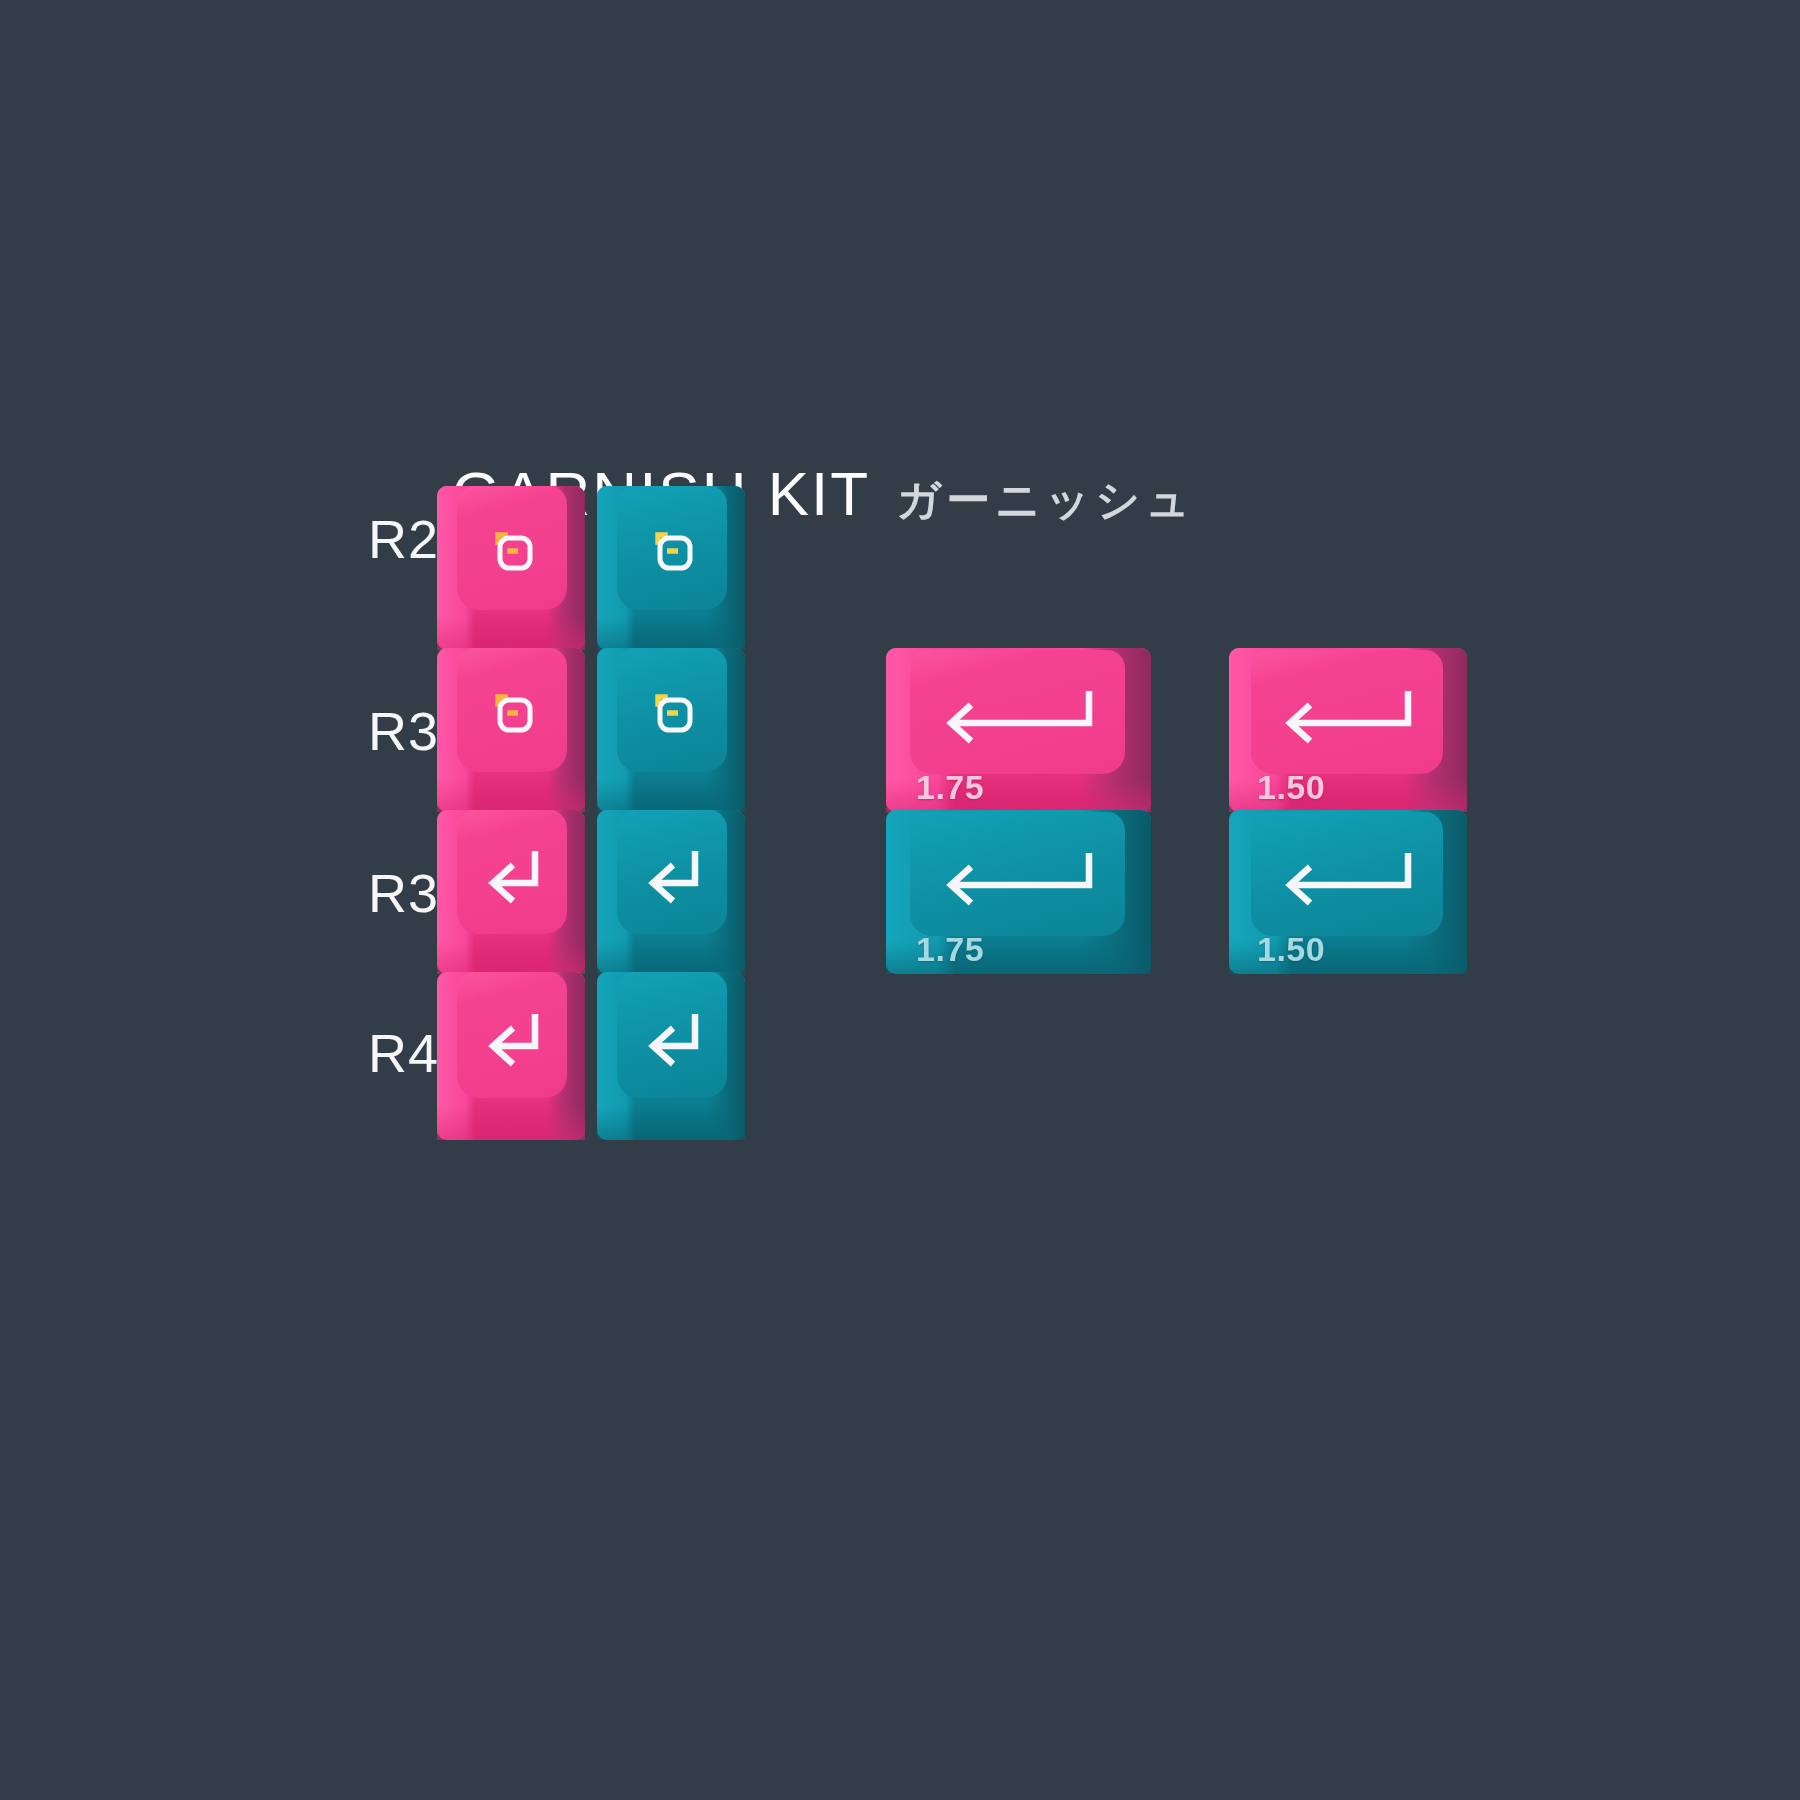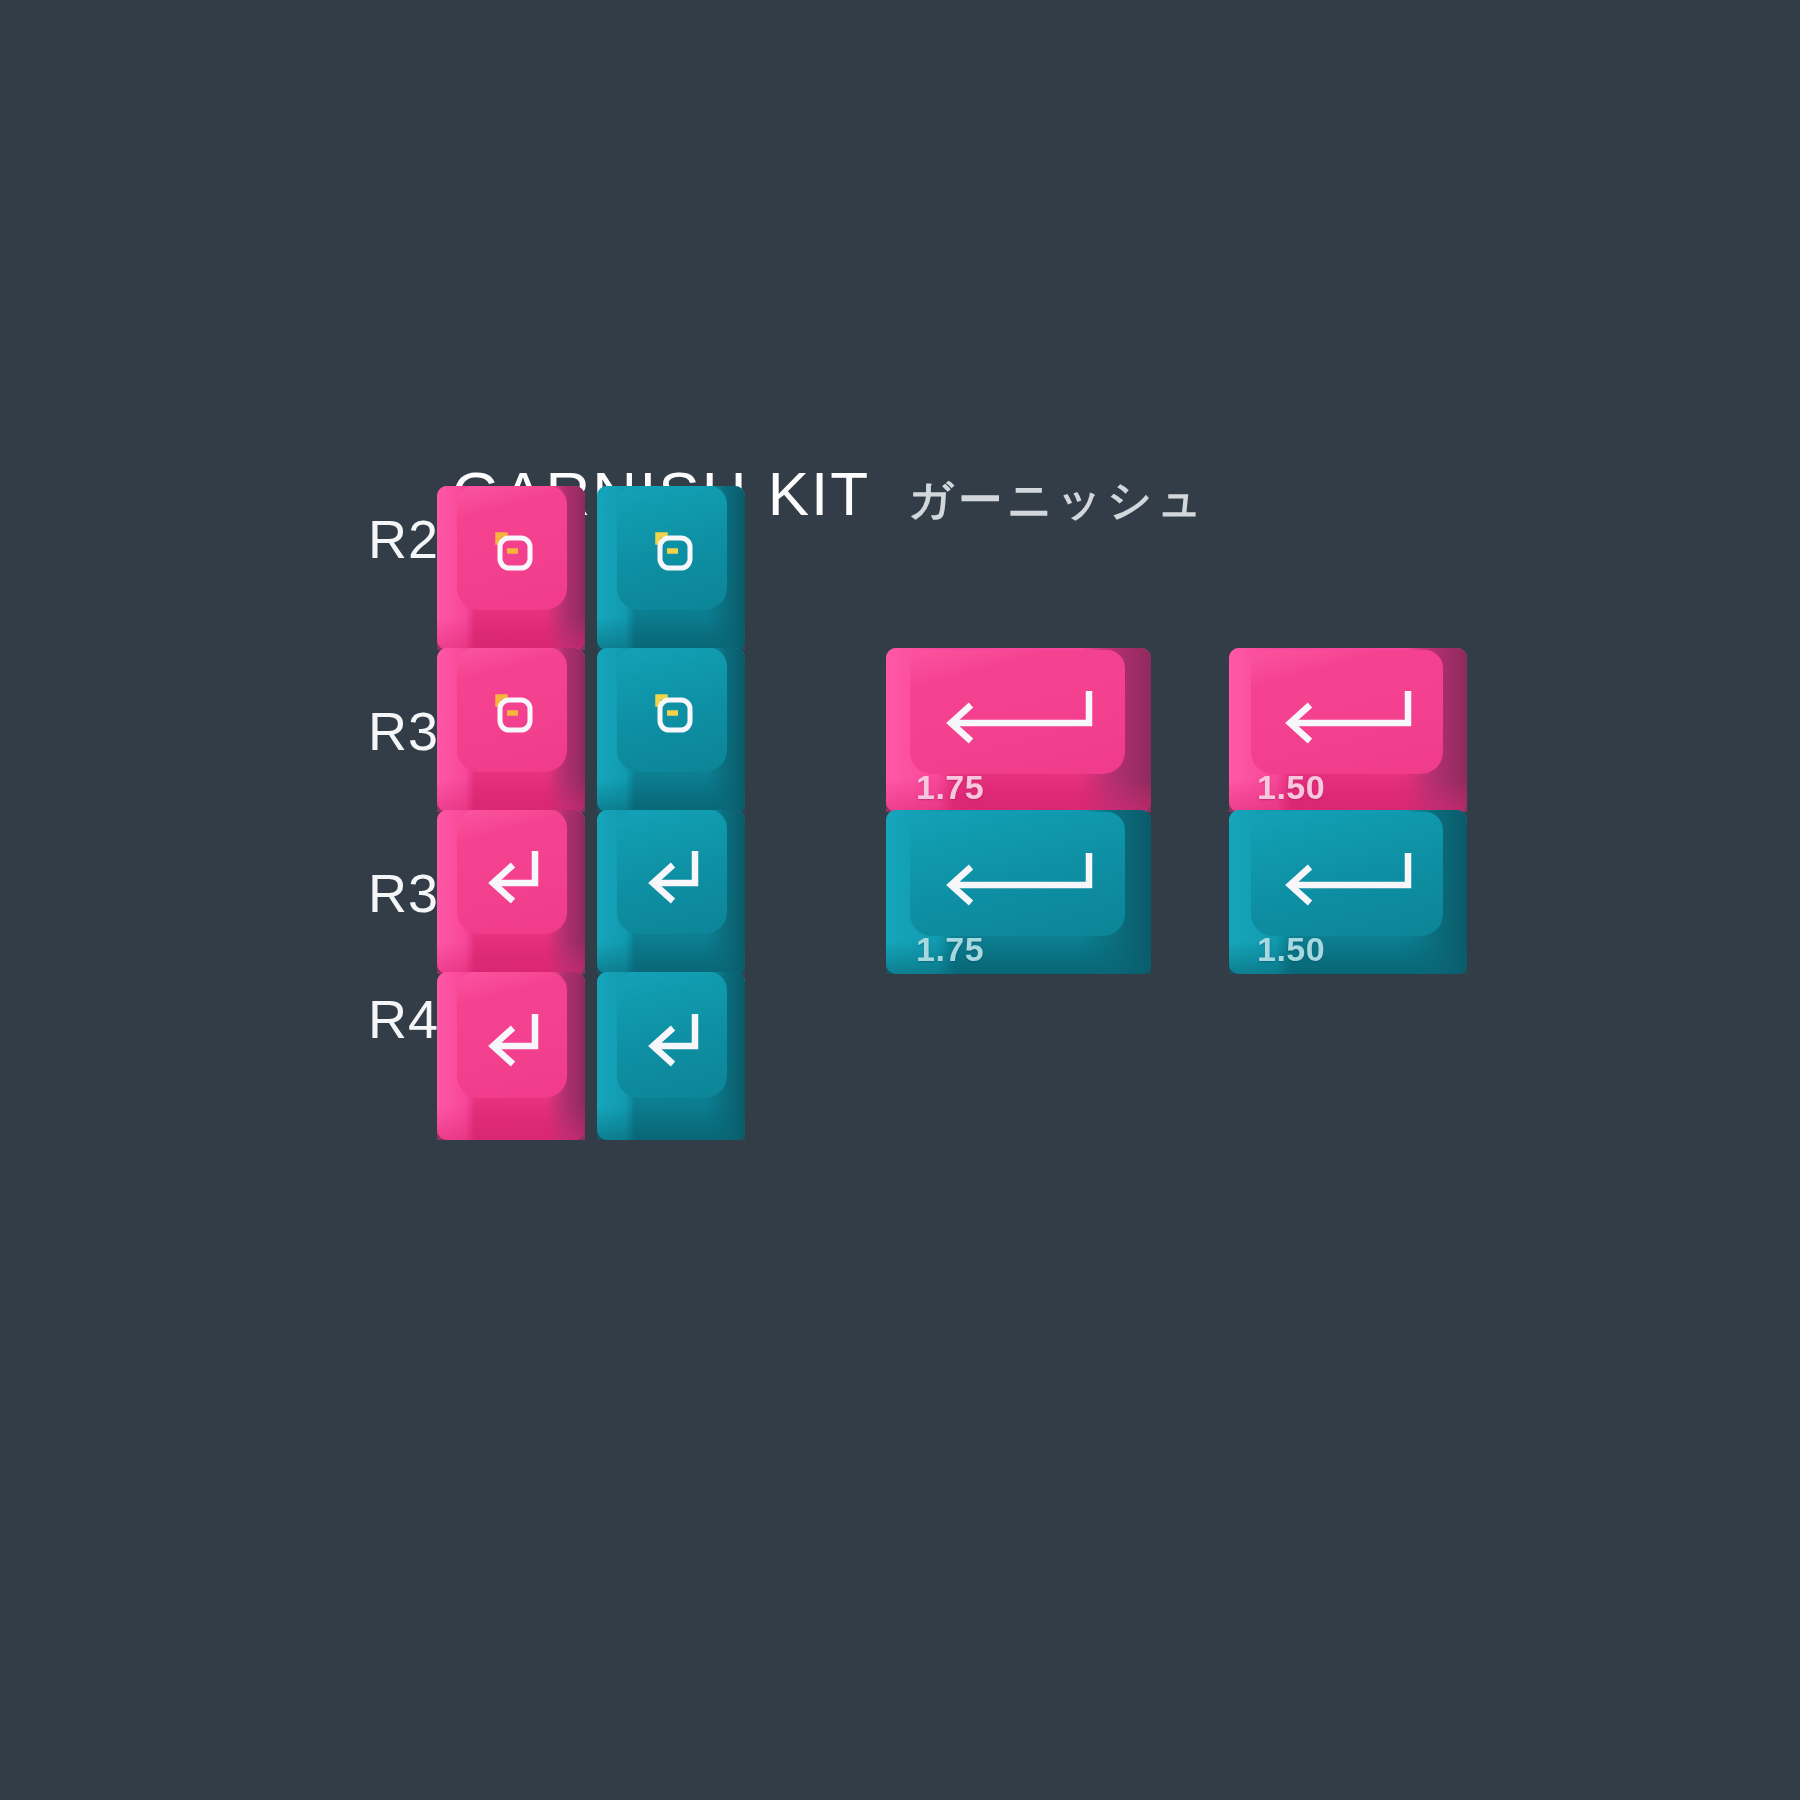--- a/index.html
+++ b/index.html
@@ -32,21 +32,20 @@
     letter-spacing: 2px;
     color: #fdfdfd;
     font-weight: 400;
   }
   #title-jp {
     font-size: 44px;
     letter-spacing: 5px;
     color: #d2d7dc;
     font-weight: 700;
     font-family: "DejaVu Sans", sans-serif;
-    margin-left: 12px;
   }
 
   
   .row-label {
     position: absolute;
     left: 368px;
     width: 110px;
     text-align: left;
     font-size: 54px;
     color: #f4f6f8;
@@ -130,21 +129,21 @@
 <div id="stage" style="background: rgb(51, 61, 72);">
 
   <div id="title-block">
     <span id="title-main">GARNISH KIT</span>
     <span id="title-jp">ガーニッシュ</span>
   </div>
 
   <div class="row-label" style="top:508px;">R2</div>
   <div class="row-label" style="top:700px;">R3</div>
   <div class="row-label" style="top:862px;">R3</div>
-  <div class="row-label" style="top:988px;">R4</div>
+  <div class="row-label" style="top:1022px;">R4</div>
 
   <div class="keycap pink cap-shadow" style="left:437px; top:486px; width:148px; height:164px;">
     <div class="cap-skirt"></div>
     <div class="cap-top" style="left:20px; top:0px; width:110px; height:124px;">
       <div class="legend">
         <svg width="54" height="54" viewBox="0 0 54 54">
           <path d="M13 14 H20 M13 14 V21" stroke="#f6b53c" stroke-width="5.5" fill="none" stroke-linecap="square"></path>
           <rect x="15" y="17" width="30" height="30" rx="9" ry="9" stroke="#f8f8fc" stroke-width="5" fill="none"></rect>
           <path d="M22 30 H33" stroke="#f6b53c" stroke-width="5.5" stroke-linecap="butt"></path>
         </svg>

